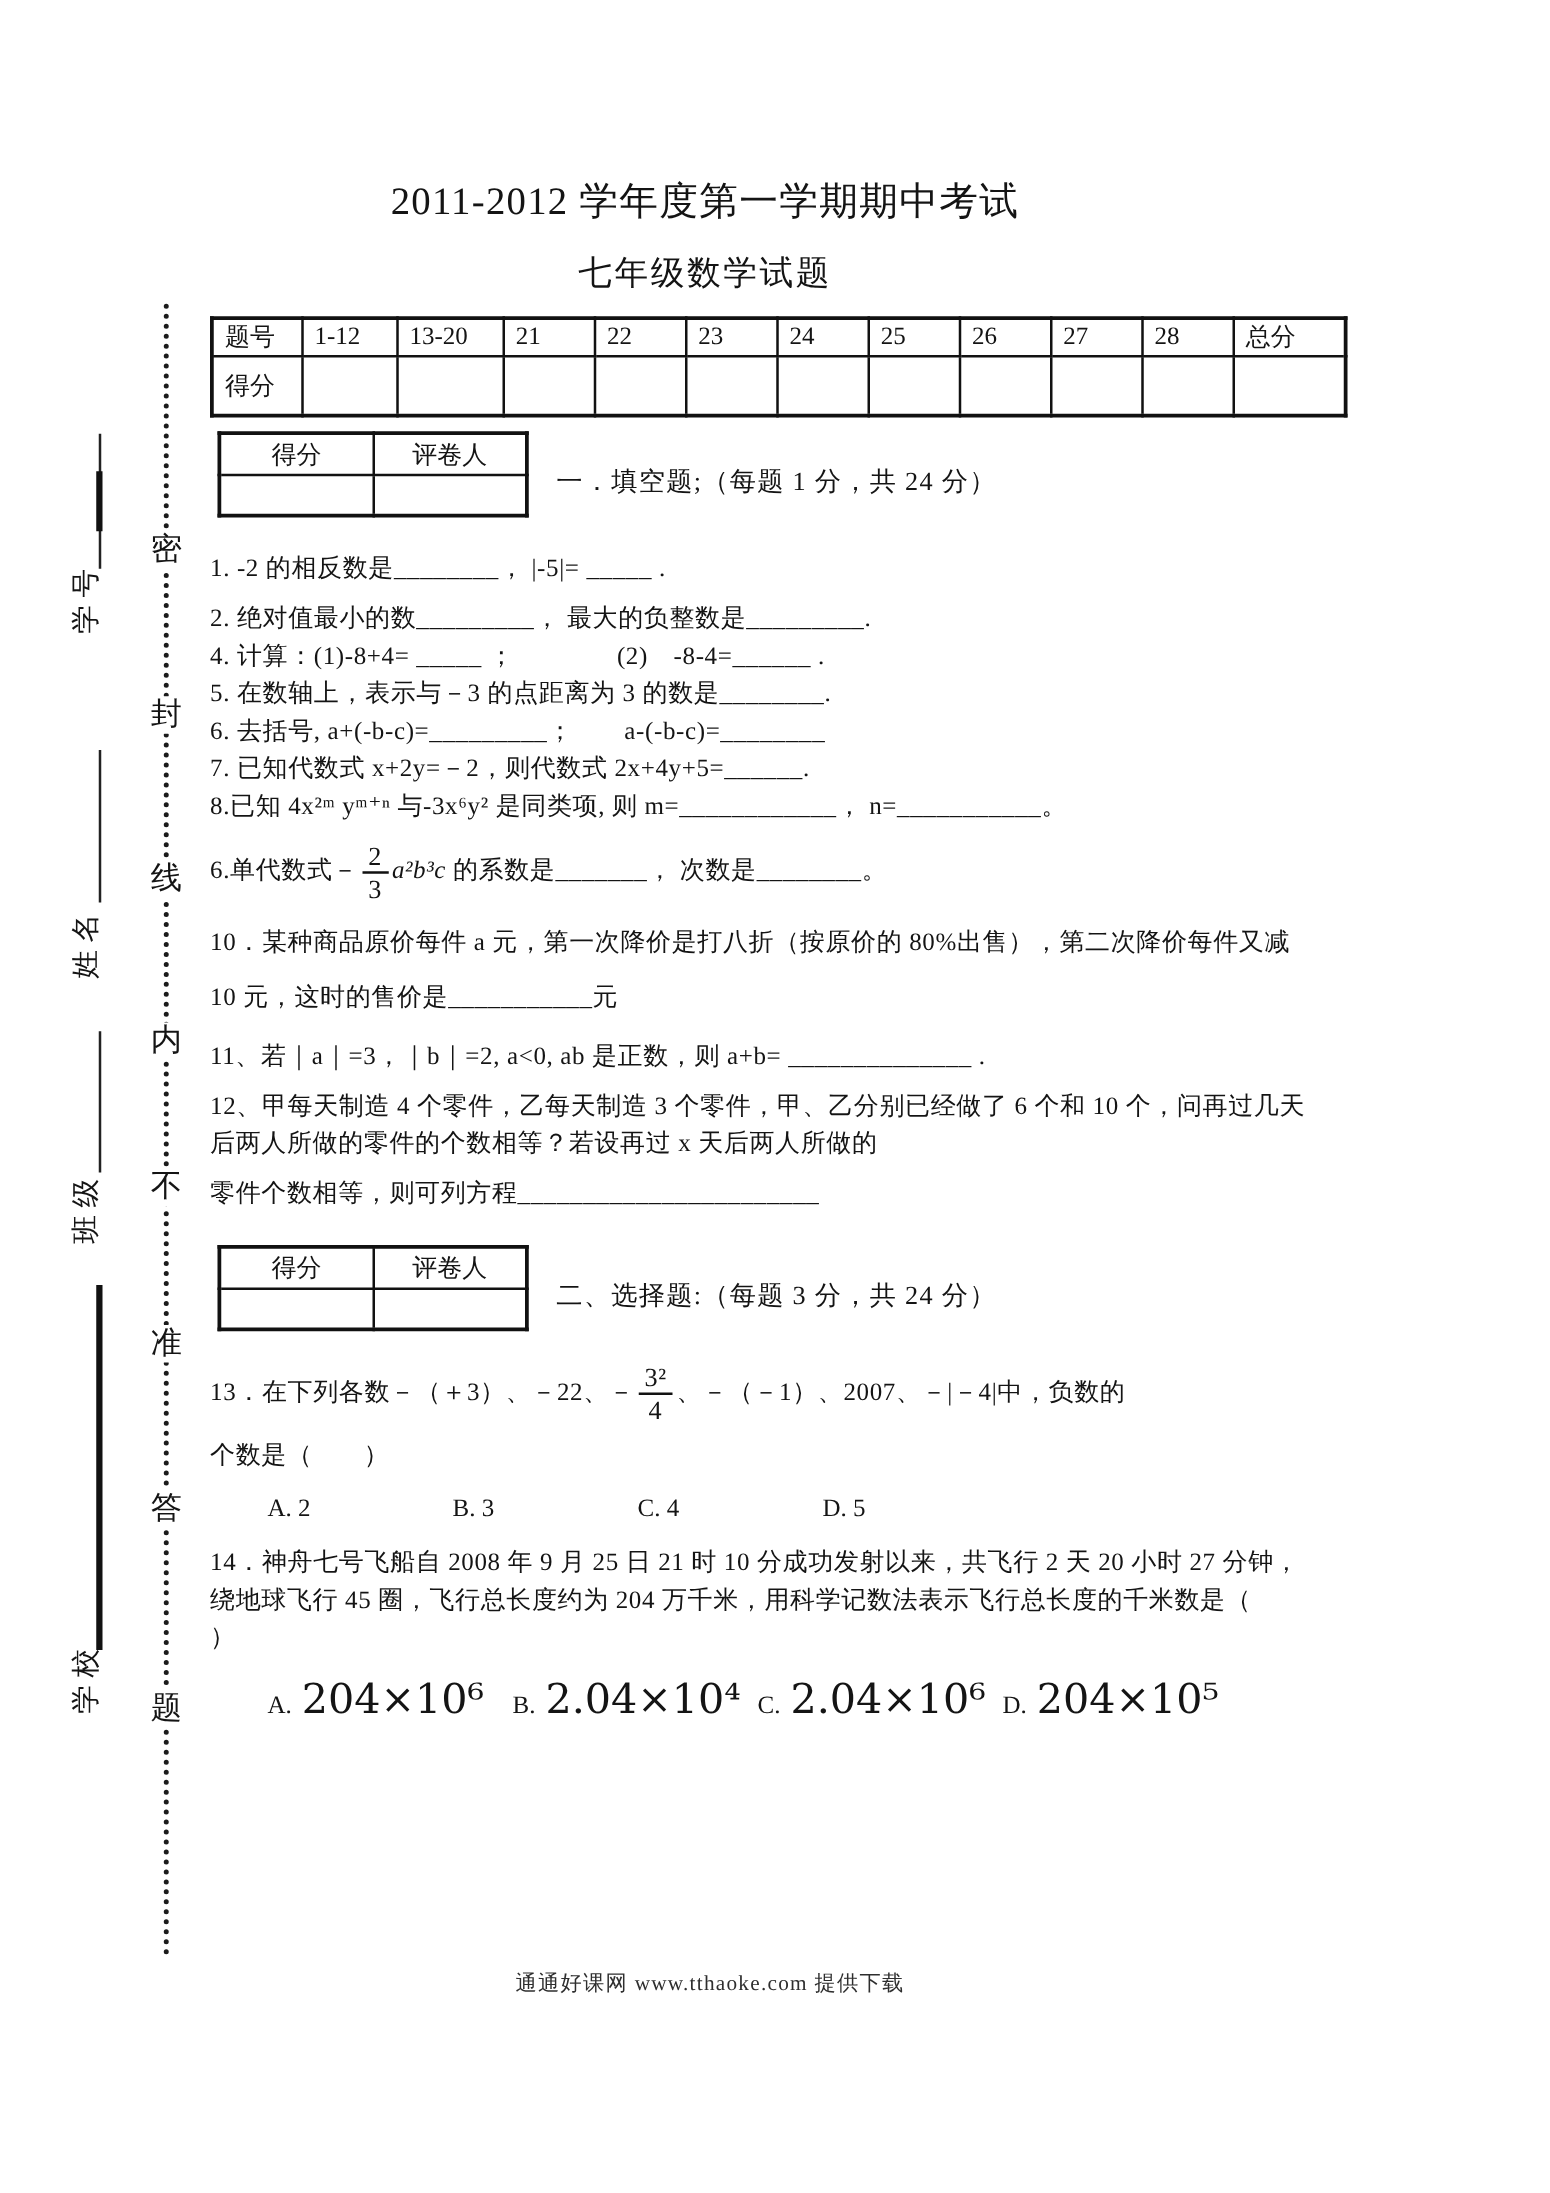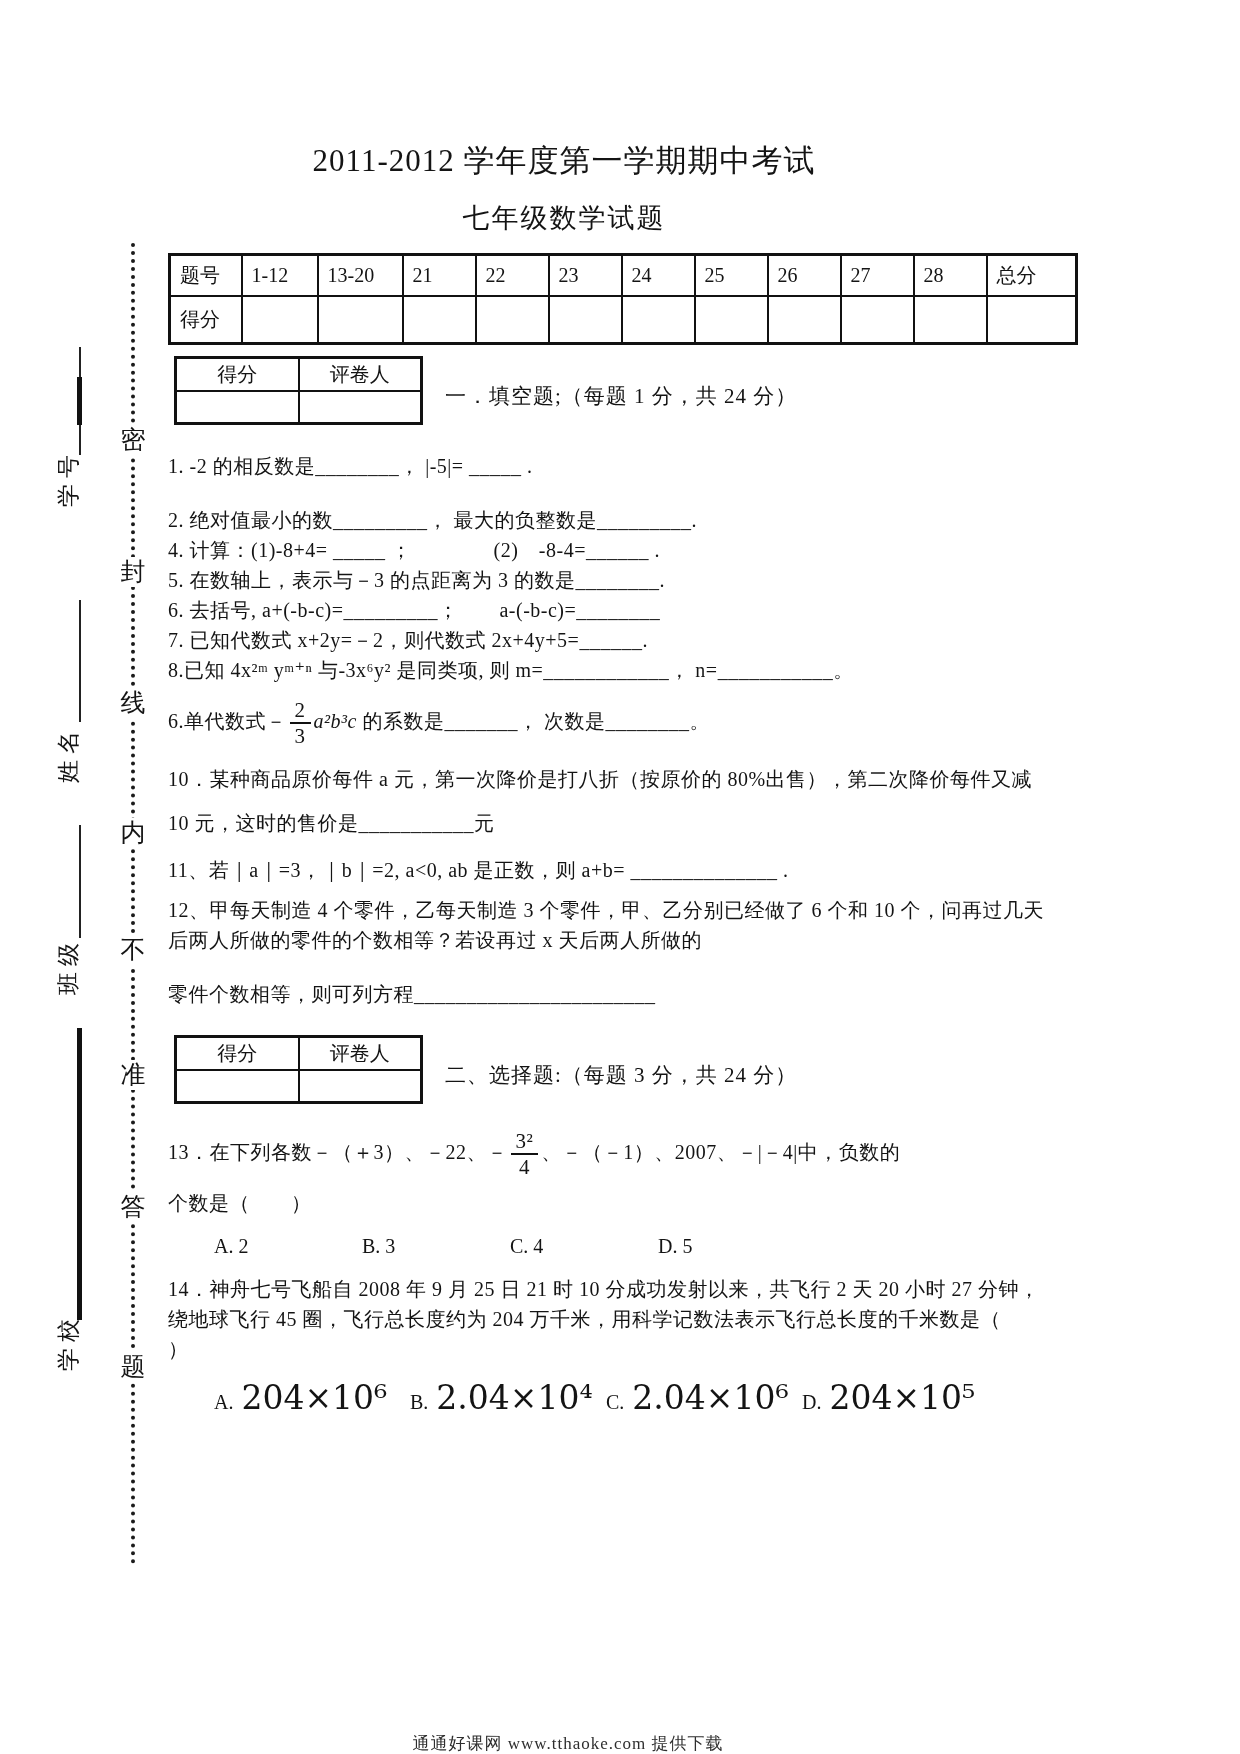--- a/index.html
+++ b/index.html
@@ -37,41 +37,41 @@
   h2.subtitle {
     margin:18px 0 0 0; padding-right:120px; text-align:center;
     font-size:27px; font-weight:500; letter-spacing:2px;
   }
 
   table.score-table {
     border-collapse:collapse; margin-top:17px; table-layout:fixed; width:907px;
   }
   table.score-table td {
     border:2px solid #111; font-size:20px; text-align:left;
-    padding:0 0 0 9px; height:41px;
+    padding:0 0 0 9px; height:30px;
   }
   table.score-table { border:3px solid #111; }
   table.score-table tr.fill-row td { height:48px; }
 
   .grader-row { display:flex; align-items:flex-start; }
   .grader-row.first { margin-top:11px; }
   .grader-row.second { margin-top:26px; }
   table.grader-box { border-collapse:collapse; border:3px solid #111; margin-left:6px; }
   table.grader-box td {
     border:2px solid #111; font-size:20px; text-align:center;
     width:123px; height:33px; padding:0;
   }
   .section-title { font-size:21px; margin-left:22px; padding-top:26px; letter-spacing:1px; }
 
   .questions { margin-top:26px; width:880px; }
   p.q {
     margin:0; font-size:20px; line-height:30px; word-break:break-all;
     letter-spacing:0.5px;
   }
-  p.q.gap-lg { margin-top:24px;font-family:Liberation Serif, serif; }
+  p.q.gap-lg { margin-top:10px;font-family:Liberation Serif, serif; }
   p.q.gap-md { margin-top:10px; }
   p.q.wide { line-height:44px; }
   p.q.tall { margin-top:14px; margin-bottom:10px; }
 
   .frac {
     display:inline-block; vertical-align:middle; text-align:center;
     line-height:1.05; margin:0 3px; font-size:21px;
   }
   .frac .fnum { display:block; border-bottom:2px solid #111; padding:0 5px 1px 5px; }
   .frac .fden { display:block; padding-top:1px; }
@@ -81,21 +81,21 @@
     display:flex; margin:14px 0 0 46px; font-size:20px; line-height:28px;
   }
   .choice-row .opt { width:148px; }
   .choice-row.sci { margin:20px 0 0 46px; }
   .choice-row.sci .opt { width:196px; }
   .choice-row.sci .opt .val {
     font-size:33px; font-family:"DejaVu Serif","Liberation Serif",serif; margin-left:8px;
   }
 
   .footer {
-    position:absolute; left:0; top:1732px; width:1240px; text-align:center;
+    position:absolute; left:0; top:1575px; width:1240px; text-align:center;
     padding-right:104px; font-size:17px; color:#2e2e2e; letter-spacing:1px;
   }
 </style>
 </head>
 <body>
 
 <div class="page">
 
   <aside>
     <div class="v-seg" style="top:347px;height:108px;"></div>

